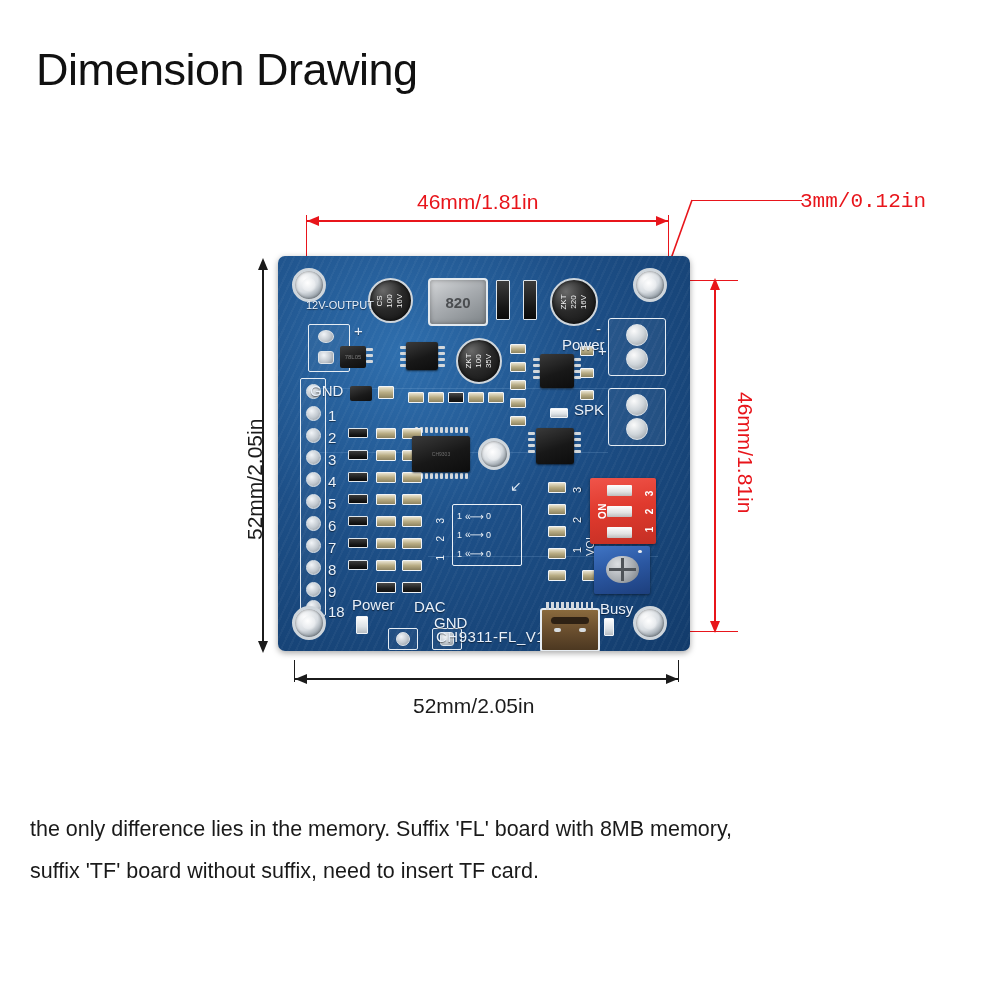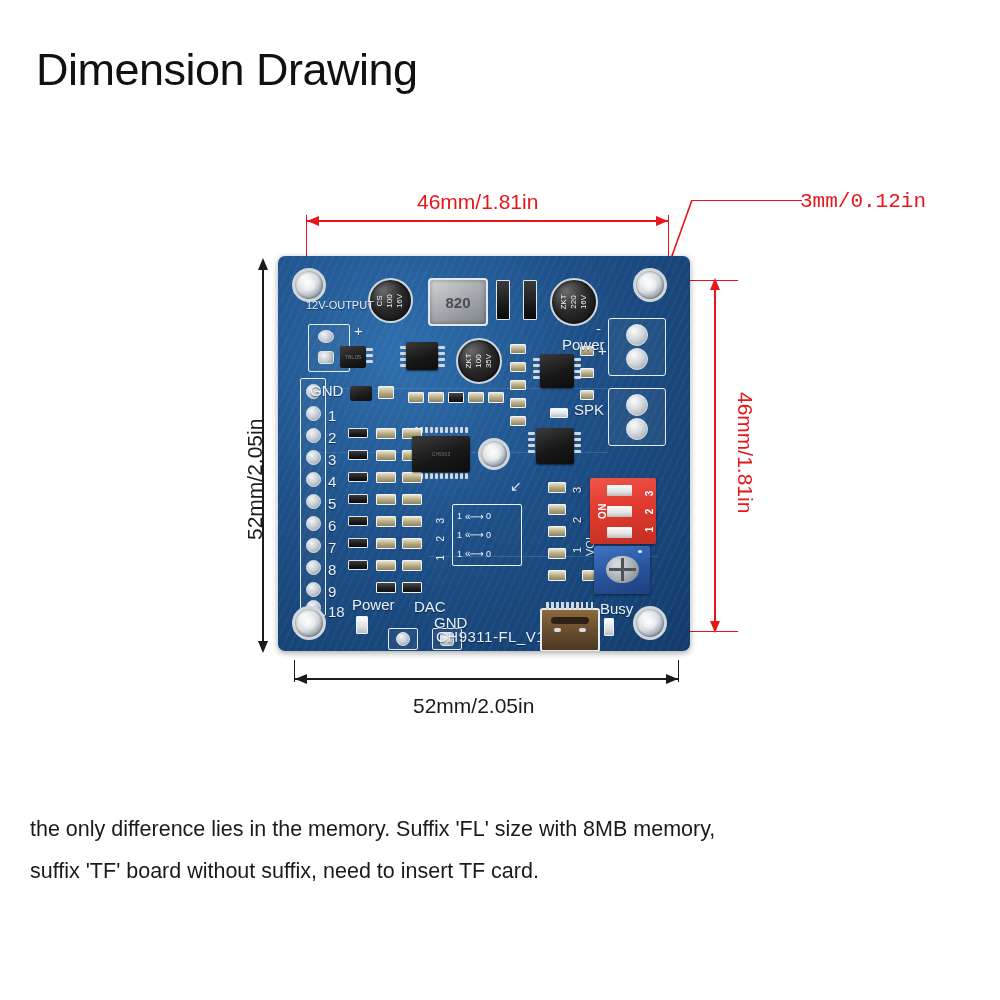--- a/index.html
+++ b/index.html
@@ -603,17 +603,17 @@
       <div class="slot"></div>
       <div class="tabs">
           <span></span>
           <span></span>
         </div>
     </div>
 
   </div>
 
   <div id="desc">
-    <div>the only difference lies in the memory. Suffix 'FL' size with 8MB memory,</div>
+    <div>the only difference lies in the memory. Suffix 'FL' board with 8MB memory,</div>
     <div>suffix 'TF' board without suffix, need to insert TF card.</div>
   </div>
 
 </div>
 
 </body></html>

